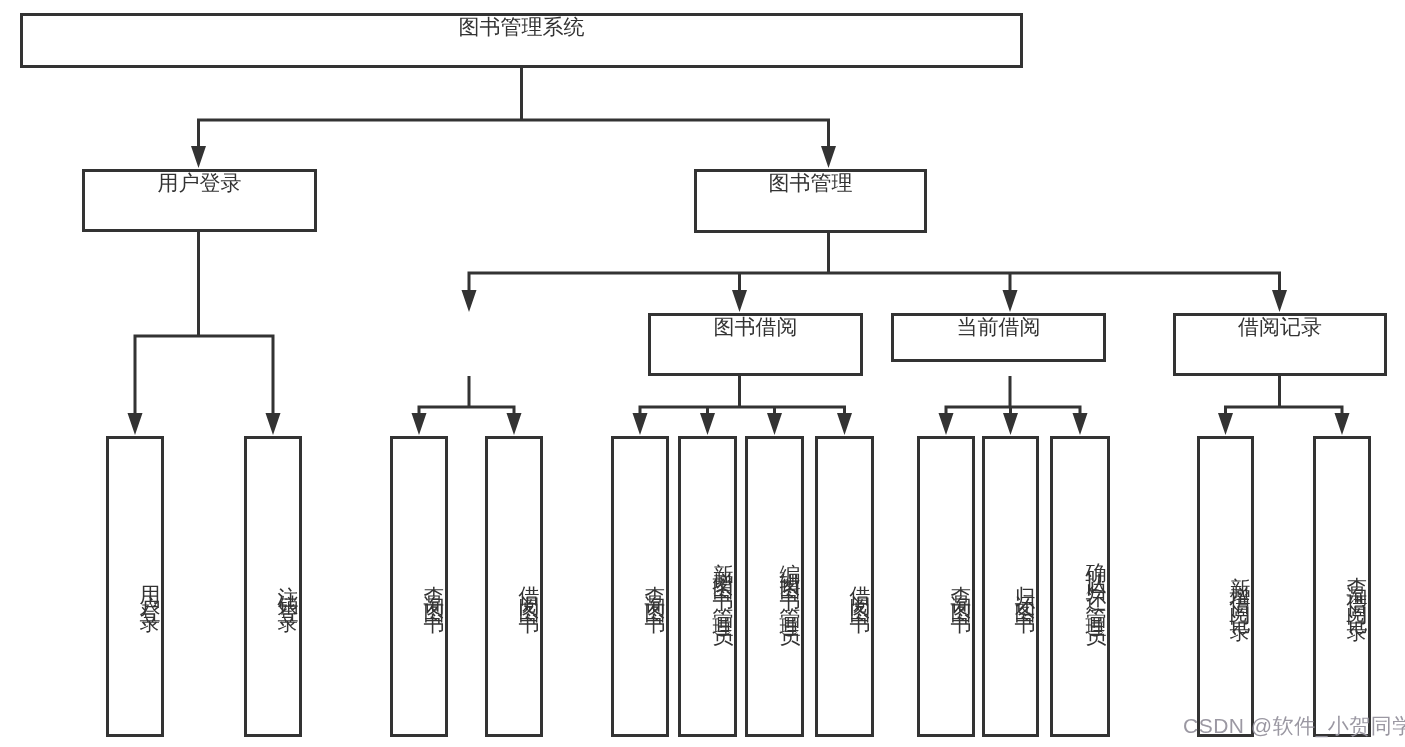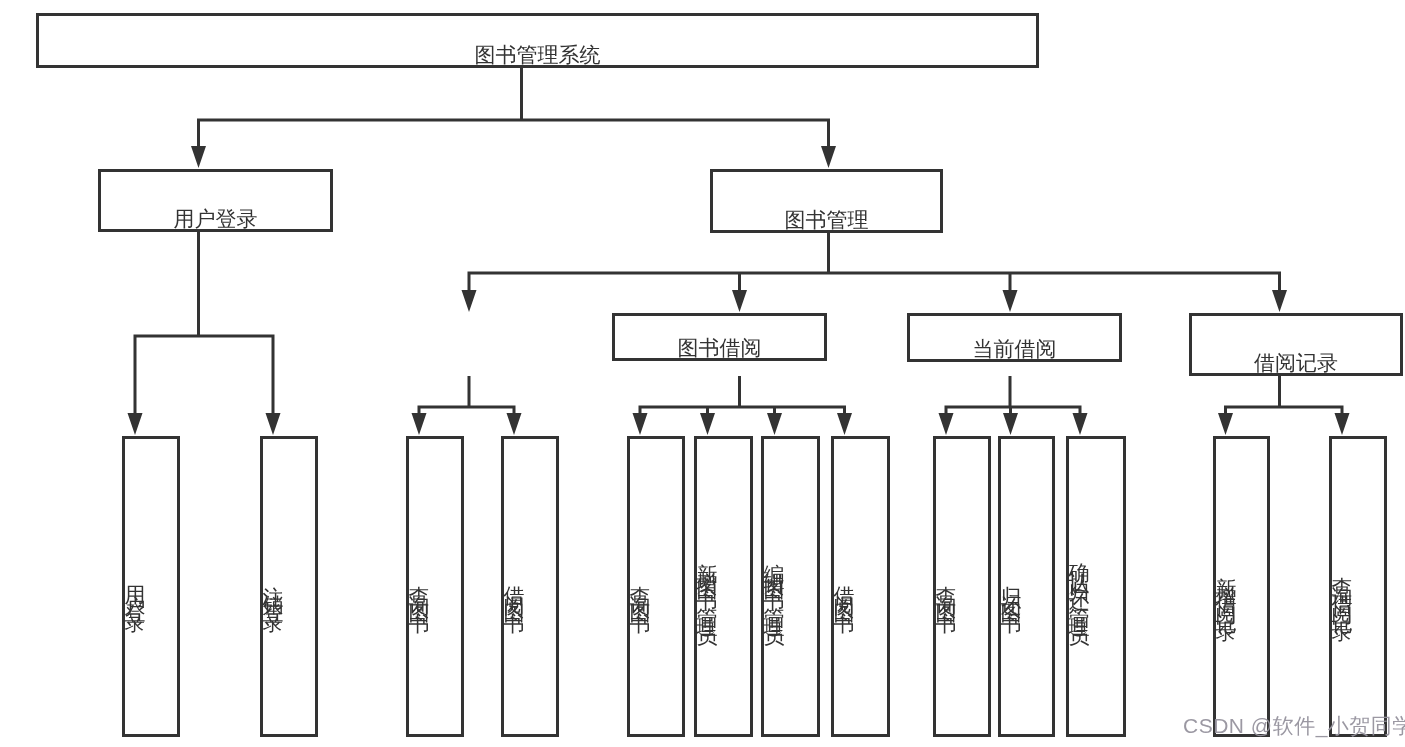--- a/index.html
+++ b/index.html
@@ -37,26 +37,25 @@
   .ah {
     fill: var(--line);
     stroke: none;
   }
   .node {
     position: absolute;
     border: 3px solid var(--line);
     background: var(--box-background);
     color: var(--text);
     display: flex;
-    align-items: flex-end;
+    align-items: flex-start;
     justify-content: center;
     font-size: 21px;
     line-height: 1;
     z-index: 2;
-    margin-left: 16px;
   }
   .node.vertical {
     writing-mode: vertical-rl;
     letter-spacing: 9px;
   }
   .node.vertical .lbl {
     writing-mode: vertical-rl;
   }
   .watermark {
     position: absolute;
@@ -138,21 +137,21 @@
     <span class="lbl">图书管理系统</span>
   </div>
 
   <div class="node" style="left:82px;top:169px;width:235px;height:63px">
     <span class="lbl">用户登录</span>
   </div>
   <div class="node" style="left:694px;top:169px;width:233px;height:64px">
     <span class="lbl">图书管理</span>
   </div>
 
-  <div class="node" style="left:596px;top:313px;width:215px;height:48px">
+  <div class="node" style="left:648px;top:313px;width:215px;height:63px">
     <span class="lbl">图书借阅</span>
   </div>
   <div class="node" style="left:891px;top:313px;width:215px;height:49px">
     <span class="lbl">当前借阅</span>
   </div>
   <div class="node" style="left:1173px;top:313px;width:214px;height:63px">
     <span class="lbl">借阅记录</span>
   </div>
 
   <div class="node vertical" style="left:106px;top:436px;width:58px;height:301px">

